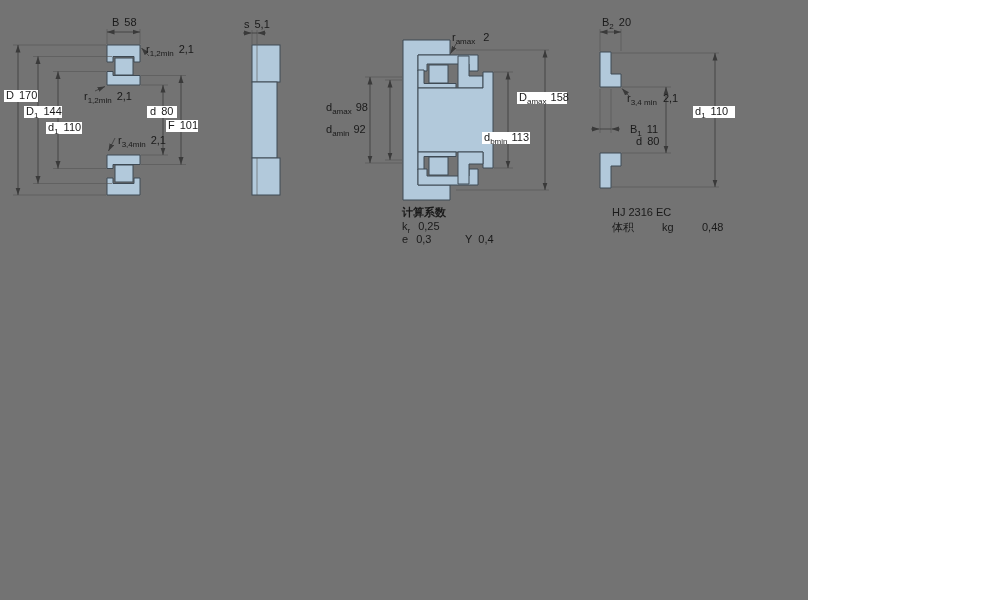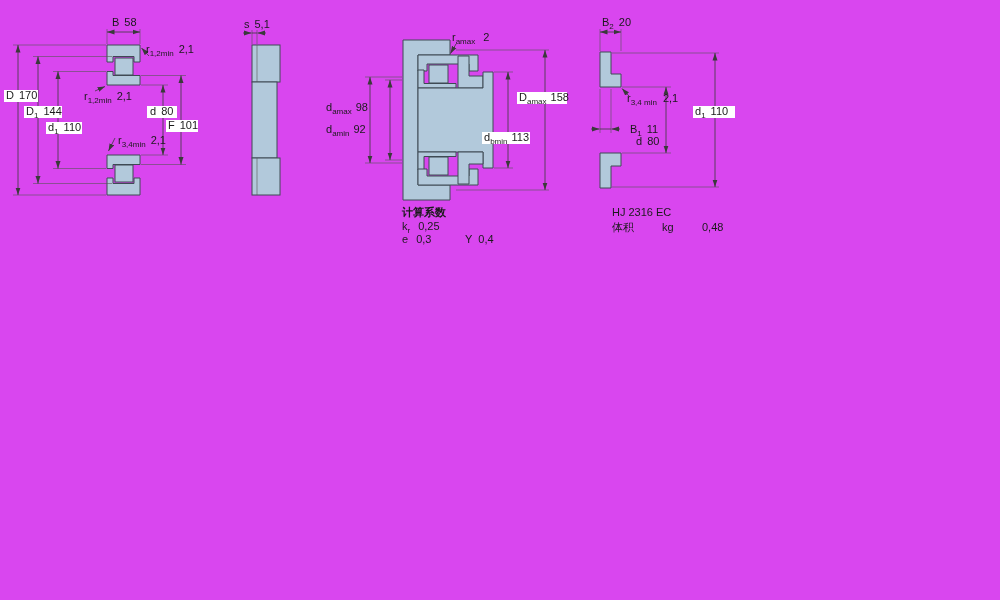--- a/index.html
+++ b/index.html
@@ -1,16 +1,16 @@
 <!DOCTYPE html>
 <html><head>
 <meta charset="utf-8">
 <style>
   html,body{margin:0;padding:0;background:#ffffff;}
-  .canvas{position:relative;width:1000px;height:600px;background:#d946ef;overflow:hidden;}
+  .canvas{position:relative;width:808px;height:600px;background:#737373;overflow:hidden;}
   svg{display:block;}
   svg text{font-family:"Liberation Sans","DejaVu Sans",sans-serif;font-size:11px;fill:#1a1a1a;}
   .sub{font-size:8px;}
   .ttl{font-weight:bold;}
   .part{fill:#b2c9db;stroke:#3f4a54;stroke-width:1;stroke-linejoin:miter;}
   .dl{stroke:#3a3a3a;stroke-width:0.8;fill:none;}
   .el{stroke:#555555;stroke-width:0.6;fill:none;}
   .mask{fill:#ffffff;stroke:none;}
 </style>
 </head>

